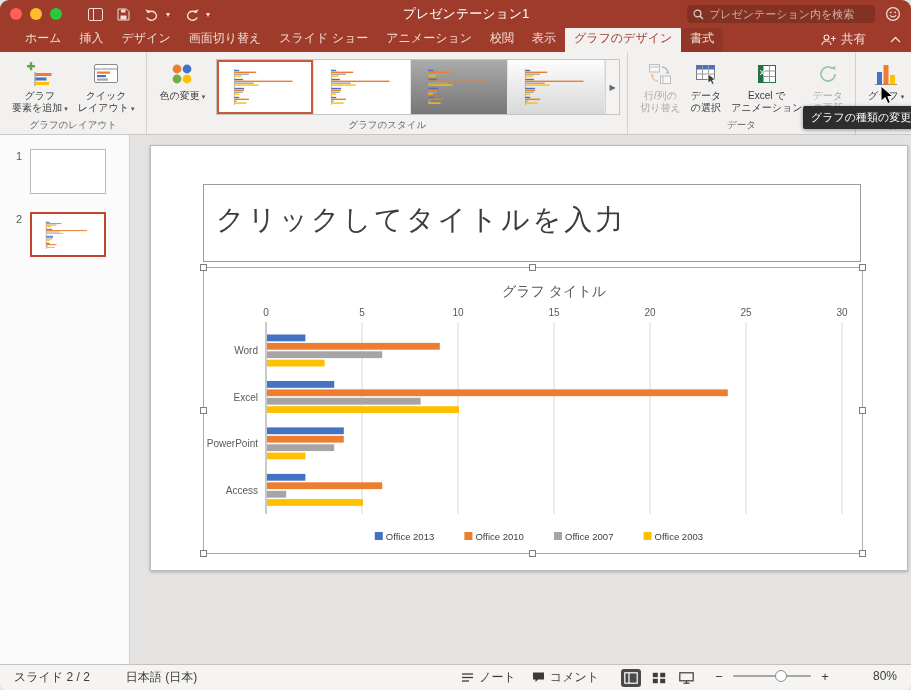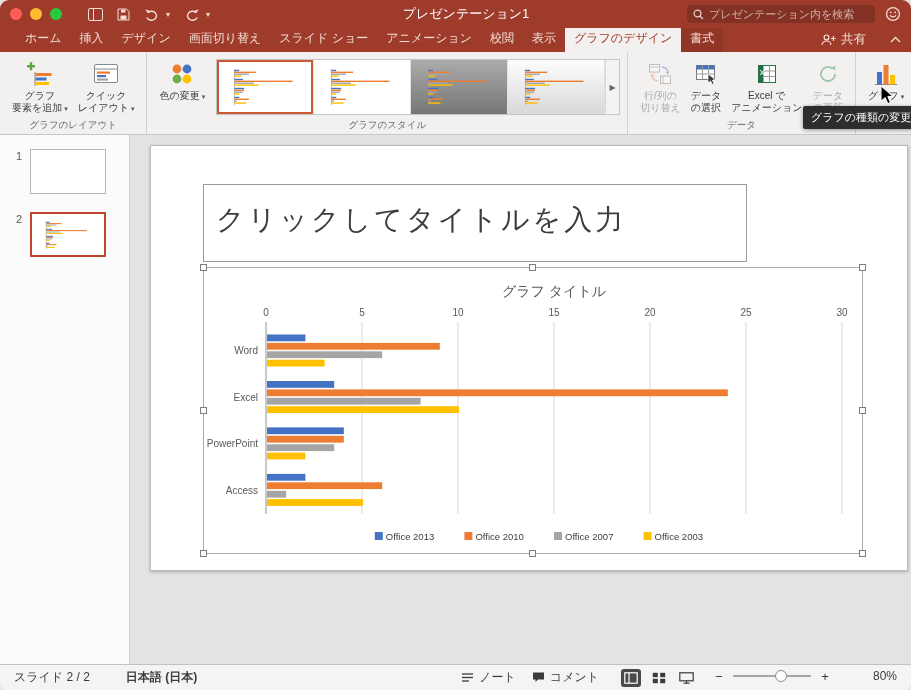--- a/index.html
+++ b/index.html
@@ -63,28 +63,28 @@
   
   .main{flex:1;display:flex;min-height:0;}
   .sidebar{width:130px;background:#FCFBFB;border-right:1px solid #D0CFCE;padding-top:14px;flex:0 0 auto;}
   .thumb-row{display:flex;gap:8px;padding:0 10px;margin-bottom:18px;}
   .thumb-num{font-size:11px;color:#5B5A59;width:12px;text-align:right;padding-top:1px;}
   .thumb-box{width:76px;height:45px;background:#fff;border:1px solid #B9B8B7;display:flex;align-items:center;justify-content:center;}
   .thumb-box.selected{border:2px solid #C0452C;}
   .rightcol{flex:1;display:flex;flex-direction:column;min-width:0;}
   .canvas{flex:1;background:#E4E3E2;position:relative;overflow:hidden;}
   .slide{position:absolute;left:20px;top:10px;width:758px;height:426px;background:#fff;border:1px solid #BDBCBB;box-shadow:0 1px 3px rgba(0,0,0,0.25);}
-  .title-ph{position:absolute;left:52px;top:38px;width:544px;height:78px;border:1px solid #9C9B9A;padding:16px 0 4px 12px;font-size:28px;letter-spacing:3px;color:#3E3D3C;}
+  .title-ph{position:absolute;left:52px;top:38px;width:658px;height:78px;border:1px solid #9C9B9A;padding:16px 0 4px 12px;font-size:28px;letter-spacing:3px;color:#3E3D3C;}
   .chart-box{position:absolute;left:52px;top:121px;width:660px;height:287px;border:1px solid #ACABAA;}
   .handle{position:absolute;width:7px;height:7px;background:#FDFDFD;border:1px solid #7F7E7D;}
   .notes{height:44px;background:#FFFFFF;border-top:1px solid #C9C8C7;padding:9px 12px;font-size:12px;color:#1E1D1C;flex:0 0 auto;}
 
   
   .statusbar{height:26px;background:#F5F4F2;border-top:1px solid #C3C2C1;display:flex;align-items:center;padding:0 14px;font-size:12px;color:#3C3B3A;flex:0 0 auto;}
-  .sb-lang{margin-left:36px;font-weight:bold;}
+  .sb-lang{margin-left:36px;}
   .sb-right{margin-left:auto;display:flex;align-items:flex-start;gap:16px;}
   .sb-item{display:flex;align-items:center;gap:5px;color:#3C3B3A;}
   .viewbtns{display:flex;gap:8px;align-items:center;margin-left:6px;}
   .viewbtn{width:20px;height:18px;display:flex;align-items:center;justify-content:center;border-radius:3px;}
   .viewbtn.active{background:#4A4948;}
   .zoomctl{display:flex;align-items:center;gap:8px;}
   .zoombtn{font-size:13px;color:#3C3B3A;width:12px;text-align:center;}
   .slider{position:relative;width:78px;height:14px;}
   .slider .track{position:absolute;left:0;right:0;top:6px;height:2px;background:#A7A6A5;border-radius:1px;}
   .slider .knob{position:absolute;left:42px;top:1px;width:12px;height:12px;border-radius:50%;background:#FDFDFD;border:1px solid #8E8D8C;}

